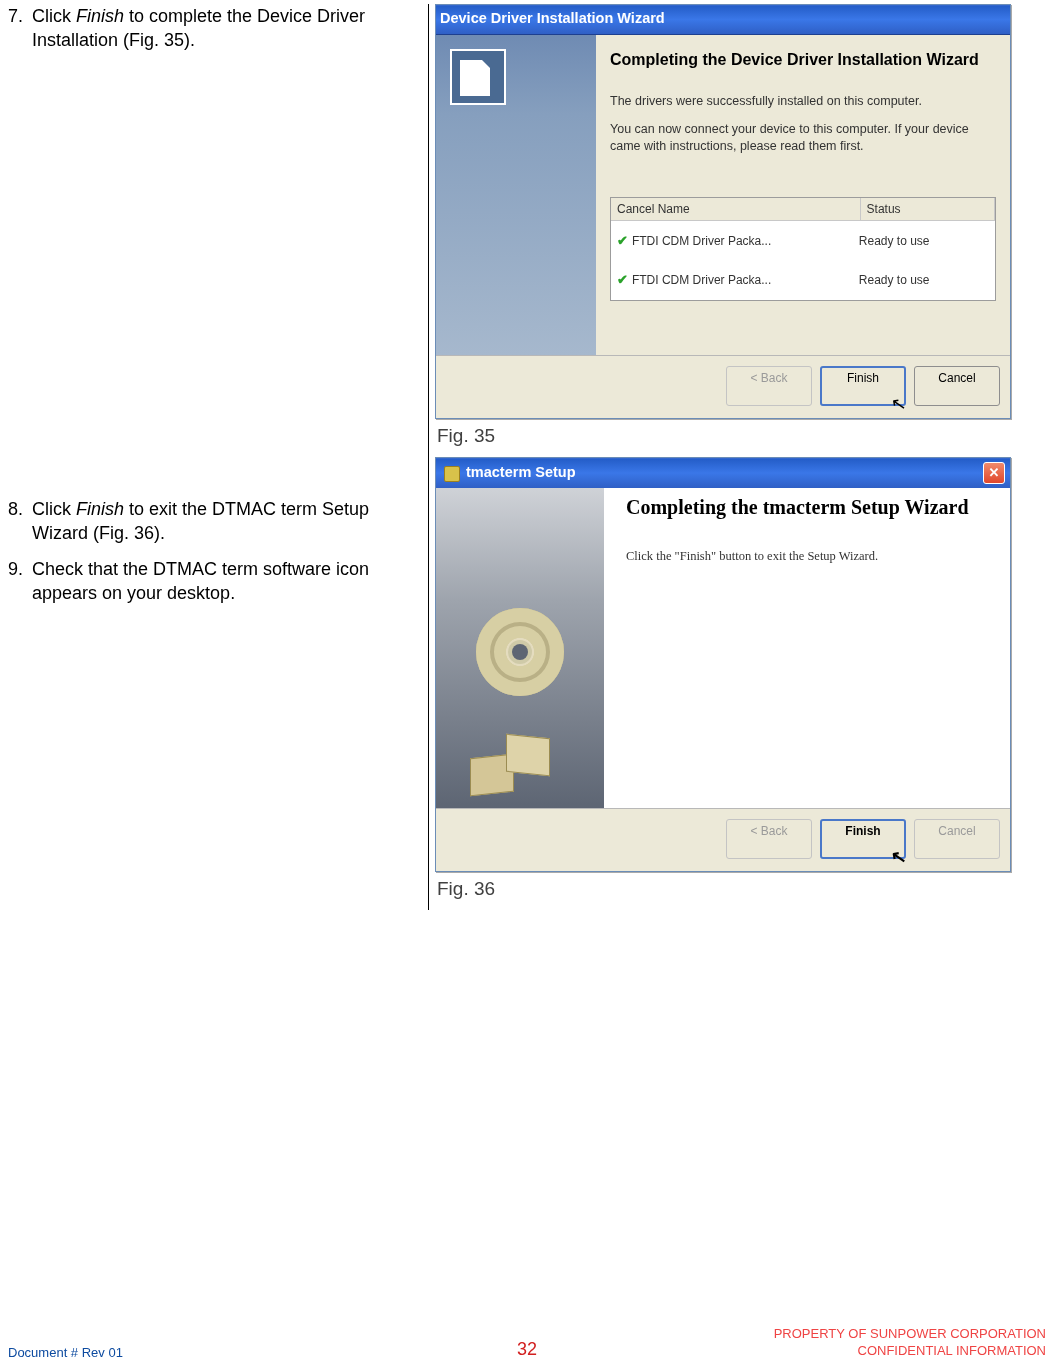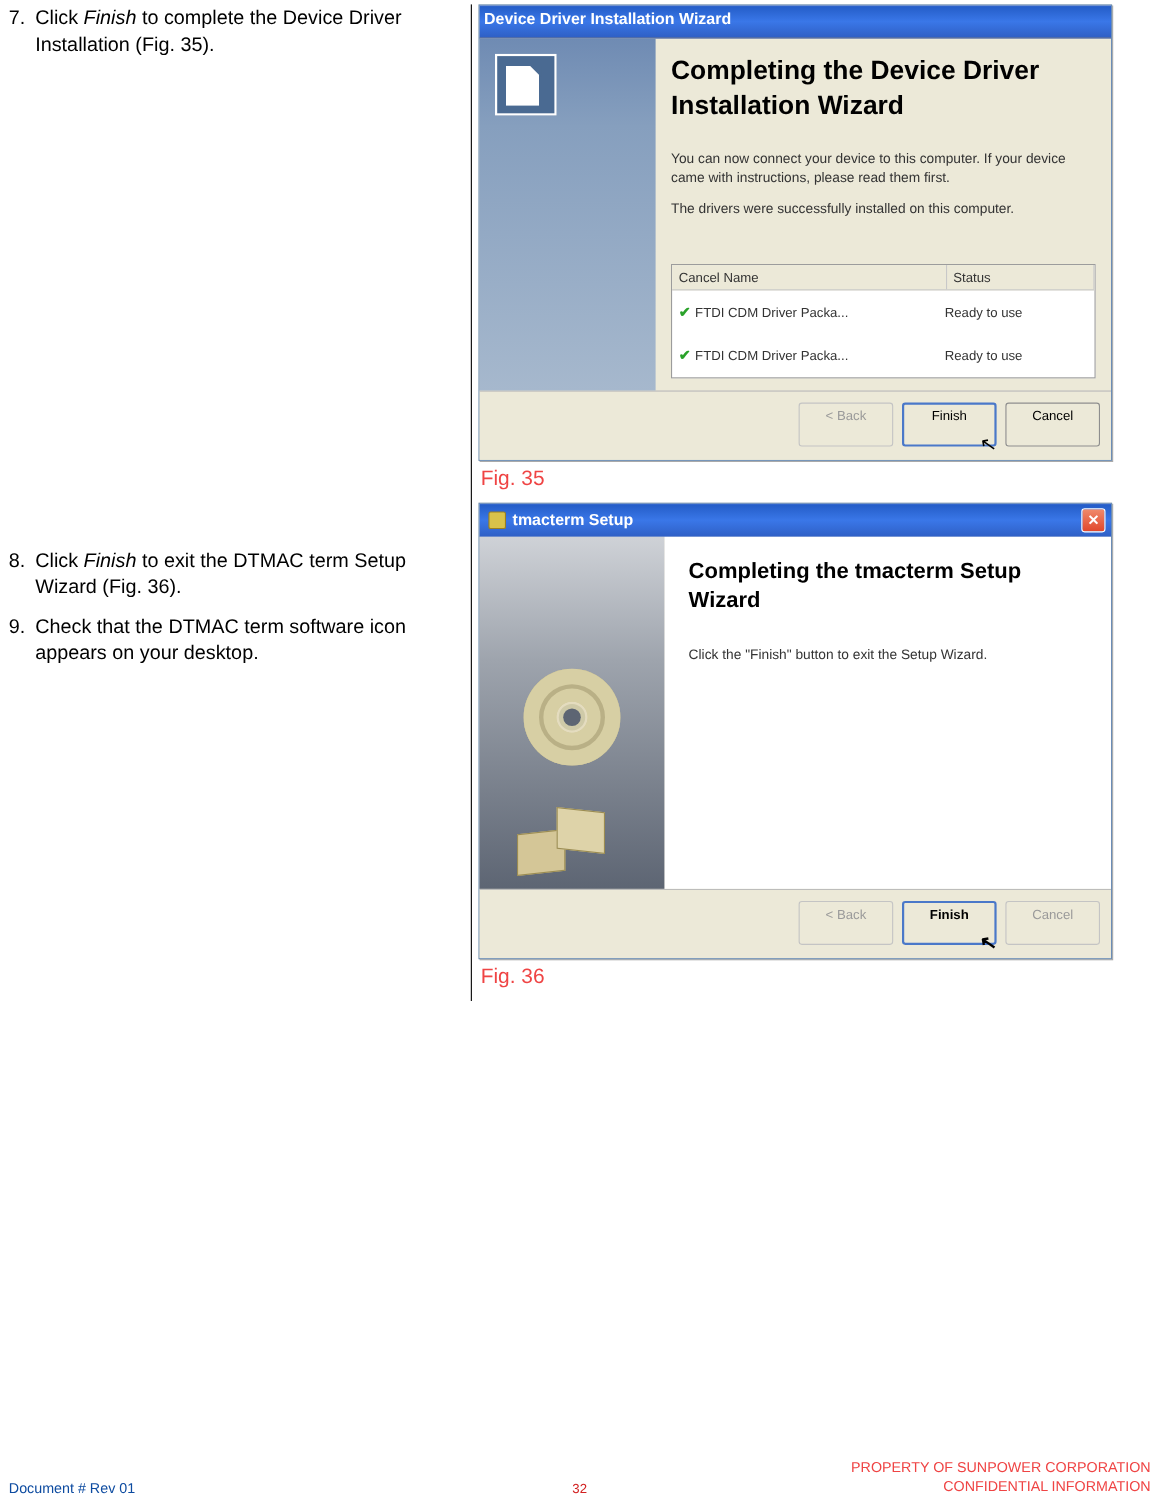--- a/index.html
+++ b/index.html
@@ -17,21 +17,21 @@
     padding: 4px 8px 0 8px;
   }
   .left-col { width: 420px; padding-right: 6px; }
   .right-col { width: 610px; border-left: 1.5px solid #000; padding-left: 6px; }
 
   .step { display: flex; margin-bottom: 12px; line-height: 1.35; }
   .step-num { width: 24px; flex-shrink: 0; }
   .step-text { flex: 1; }
   .step-text .ital { font-style: italic; }
 
-  .fig-caption { color: #ef4444; font-size: 19px; margin: 6px 0 10px 2px; }
+  .fig-caption { color: #404040; font-size: 19px; margin: 6px 0 10px 2px; }
 
   
   .wiz {
     border: 1px solid #6b8db7;
     background: #ece9d8;
     width: 576px;
     margin-bottom: 6px;
     position: relative;
     box-shadow: 1px 1px 0 #aaa;
   }
@@ -57,21 +57,21 @@
   }
   .docicon::before {
     content:""; position:absolute; left:8px; top:9px; width:30px; height:36px;
     background:#fff;
   }
   .docicon::after {
     content:""; position:absolute; left:30px; top:9px;
     border-top:10px solid #4a6a92; border-left:10px solid transparent;
   }
   .wiz1-right { flex:1; padding: 14px 14px 0 14px; font-size:12.5px; color:#333; }
-  .wiz1-right h2 { font-size:24px; font-weight:bold; color:#000; margin-bottom:22px; line-height:1.35; }
+  .wiz1-right h2 { font-size:16px; font-weight:bold; color:#000; margin-bottom:22px; line-height:1.35; }
   .wiz1-right p { margin-bottom:12px; line-height:1.35; }
 
   .drvtable {
     margin-top: 42px;
     border:1px solid #9c9c9c;
     width: 100%;
     height: 104px;
     background:#fff;
     font-size:12px;
   }
@@ -137,36 +137,36 @@
   }
   .wiz2-left .cdimg::after{
     content:""; position:absolute; left:50%; top:50%; width:16px; height:16px;
     border-radius:50%; background:#5d6573; transform:translate(-50%,-50%);
     box-shadow:0 0 0 4px #cfcaa8;
   }
   .wiz2-left .boxes { position:absolute; bottom:12px; left:50px; width:70px; height:60px;}
   .wiz2-left .boxes div{position:absolute; width:44px; height:38px; background:#d4c697; border:1px solid #9b8c52;}
   .wiz2-left .boxes div:nth-child(1){left:-16px; top:20px; transform:skewY(-6deg);}
   .wiz2-left .boxes div:nth-child(2){left:20px; top:0; transform:skewY(6deg); background:#ded3a9;}
-  .wiz2-right { flex:1; padding: 18px 18px 0 22px; font-size:12.5px; color:#333; background:#fff;}
+  .wiz2-right { flex:1; padding: 6px 18px 0 22px; font-size:12.5px; color:#333; background:#fff;font-family:Liberation Serif, serif;}
   .wiz2-right h2 { font-size:20px; font-weight:bold; color:#000; margin-bottom:28px; line-height:1.35;}
   .wiz2-right p { margin-bottom:12px; }
 
   .wiz2 .btnbar { background:#ece9d8;}
   .wiz2 .wbtn.default { font-weight:bold; }
 
   
   .footer {
     position:absolute; bottom: 8px; left:0; right:0;
     display:flex; justify-content:space-between; align-items:flex-end;
     padding: 0 8px;
     font-size: 13px;
   }
   .footer .l { color:#0d4ba0; }
-  .footer .c { color:#d22020; font-size:12px; position:absolute; left:50%; transform:translateX(-50%);}
+  .footer .c { color:#d22020; font-size:18px; position:absolute; left:50%; transform:translateX(-50%);}
   .footer .r { color:#ef4444; text-align:right; line-height:1.3;}
 
   .wiz2-left-wrap { position:relative; }
 </style>
 </head>
 <body>
 
 <div class="content">
   <div class="left-col">
     <div class="step">
@@ -195,22 +195,22 @@
     <div class="wiz">
       <div class="titlebar">
         <span>Device Driver Installation Wizard</span>
       </div>
       <div class="wiz1-body">
         <div class="wiz1-left">
           <div class="docicon"></div>
         </div>
         <div class="wiz1-right">
           <h2>Completing the Device Driver Installation Wizard</h2>
+          <p>The drivers were successfully installed on this computer.</p>
           <p>You can now connect your device to this computer. If your device came with instructions, please read them first.</p>
-          <p>The drivers were successfully installed on this computer.</p>
           <div class="drvtable">
             <div class="hdr">
               <div class="dcol1">Cancel Name</div>
               <div class="dcol2">Status</div>
             </div>
             <div class="drvrow">
               <div class="dcol1"><span class="chk">✔</span><span>FTDI CDM Driver Packa...</span></div>
               <div class="dcol2">Ready to use</div>
             </div>
             <div class="drvrow">

